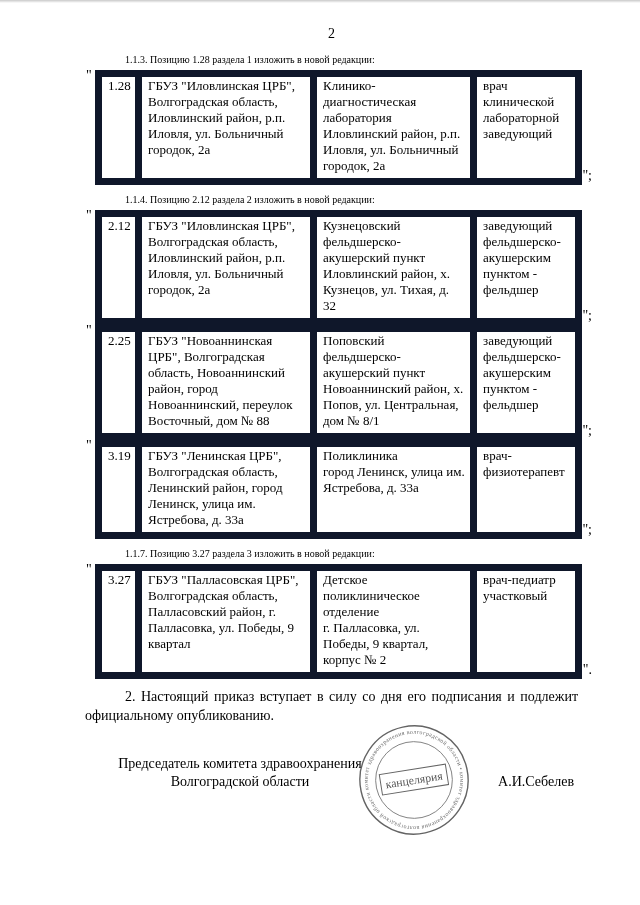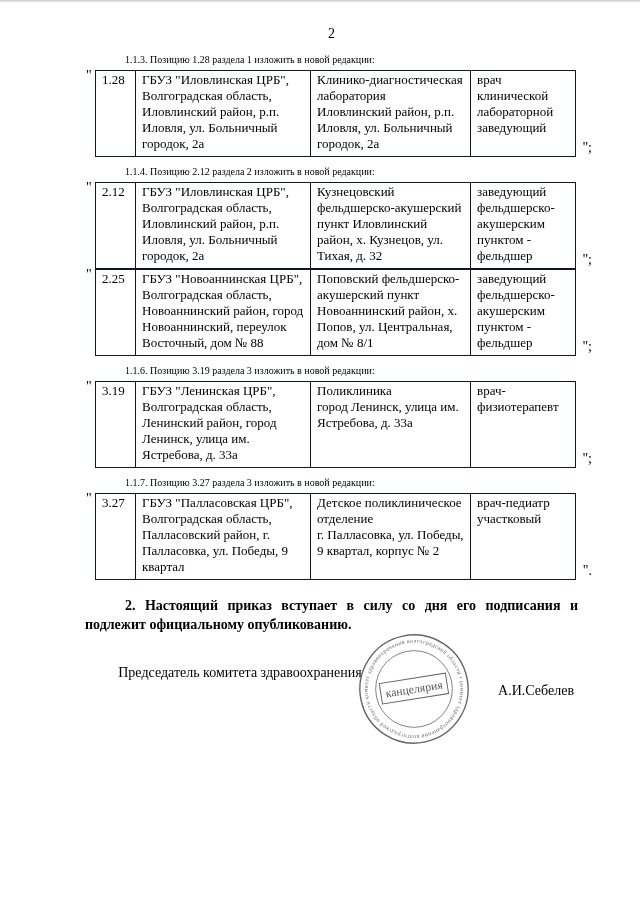--- a/index.html
+++ b/index.html
@@ -13,34 +13,34 @@
   .scan-edge { position:absolute; top:0; left:0; width:640px; height:3px;
     background:linear-gradient(#c9c9c9,#ffffff); }
   .content { position:relative; padding:26px 62px 0 85px; }
   .page-number { text-align:center; font-size:14px; line-height:16px; margin-bottom:10px; }
 
   .section-heading { font-size:10px; line-height:16px; text-indent:40px; margin:7px 0 2px 0; }
 
   .table-wrap { position:relative; margin-left:10px; width:480px; }
   table.amend { border-collapse:collapse; width:480px; table-layout:fixed; }
   table.amend td {
-    border:1px solid #0f172a; vertical-align:top;
+    border:7px solid #0f172a; vertical-align:top;
     font-size:13px; line-height:16px;
     padding:1px 5px 4px 6px;
     white-space:pre-line;
   }
   td.c-num { padding-left:7px; }
 
   .q { position:absolute; font-size:14px; line-height:14px; }
   .q-open { left:-9px; top:-1px; }
   .q-close { right:-17px; bottom:2px; }
 
   .para {
-    margin-top:16px; font-size:14px; line-height:19px;
-    text-indent:40px; text-align:justify;font-weight:bold;
+    margin-top:8px; font-size:14px; line-height:19px;
+    text-indent:40px; text-align:justify;
   }
 
   .sig-block { position:relative; margin-top:30px; font-size:14px; line-height:18px; height:160px; }
   .sig-title { width:310px;text-align:center; }
   .sig-name { position:absolute; right:4px; top:18px;margin-left:32px; }
 
   .stamp { position:absolute; left:270px; top:-34px; width:118px; height:118px; opacity:0.88; }
   .stamp text { font-family:"Liberation Serif","DejaVu Serif",serif; }
 </style>
 </head>
@@ -118,21 +118,20 @@
             <td>Поповский фельдшерско-акушерский пункт Новоаннинский район, х. Попов, ул. Центральная, дом № 8/1</td>
             <td>заведующий фельдшерско-акушерским пунктом - фельдшер</td>
           </tr>
         </tbody>
           </table>
         <span class="q q-close">";</span>
       </div>
     </section>
 
     <section>
-      <p class="section-heading">1.1.6. Позицию 3.19 раздела 3 изложить в новой редакции:</p>
       <div class="table-wrap">
         <span class="q q-open">"</span>
         <table class="amend">
           <colgroup>
             <col style="width:40px">
               <col style="width:175px">
               <col style="width:160px">
               <col style="width:105px">
           </colgroup>
           <tbody>
@@ -172,20 +171,21 @@
           </table>
         <span class="q q-close">".</span>
       </div>
     </section>
 
     <p class="para">2. Настоящий приказ вступает в силу со дня его подписания и подлежит официальному опубликованию.</p>
 
     <div class="sig-block">
       <div class="sig-title">
         <div>Председатель комитета здравоохранения</div>
+        <div>Волгоградской области</div>
       </div>
       <div class="sig-name">А.И.Себелев</div>
 
       <svg class="stamp" viewBox="0 0 120 120" xmlns="http://www.w3.org/2000/svg">
         <defs>
           <path id="ringPath" d="M 60,60 m -47,0 a 47,47 0 1,1 94,0 a 47,47 0 1,1 -94,0"></path>
         </defs>
         <g transform="rotate(-12 60 60)">
           <circle cx="60" cy="60" r="55" fill="none" stroke="#4f4f4f" stroke-width="1.4"></circle>
           <circle cx="60" cy="60" r="39" fill="none" stroke="#5a5a5a" stroke-width="0.8"></circle>

